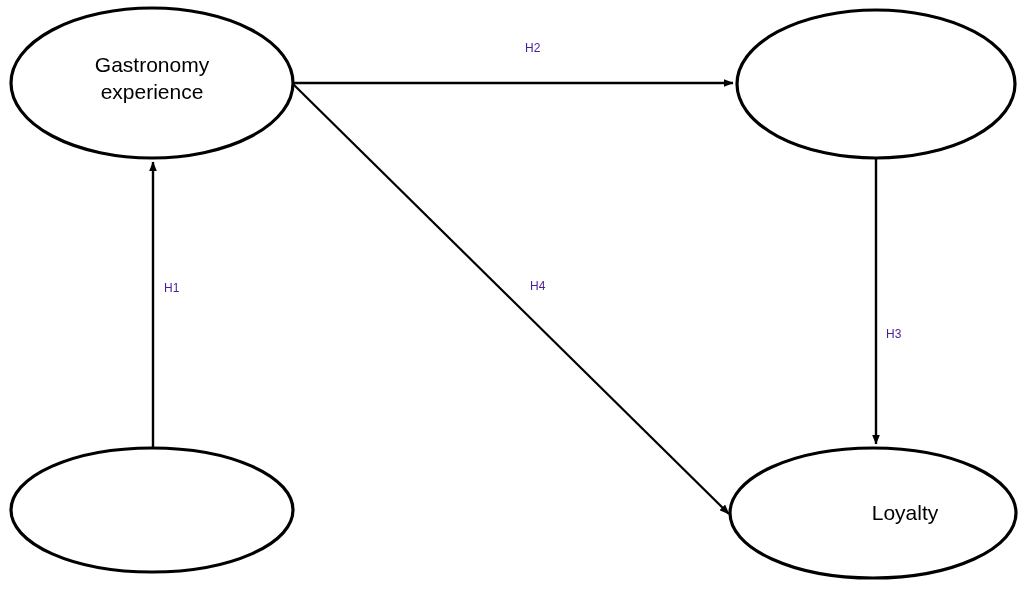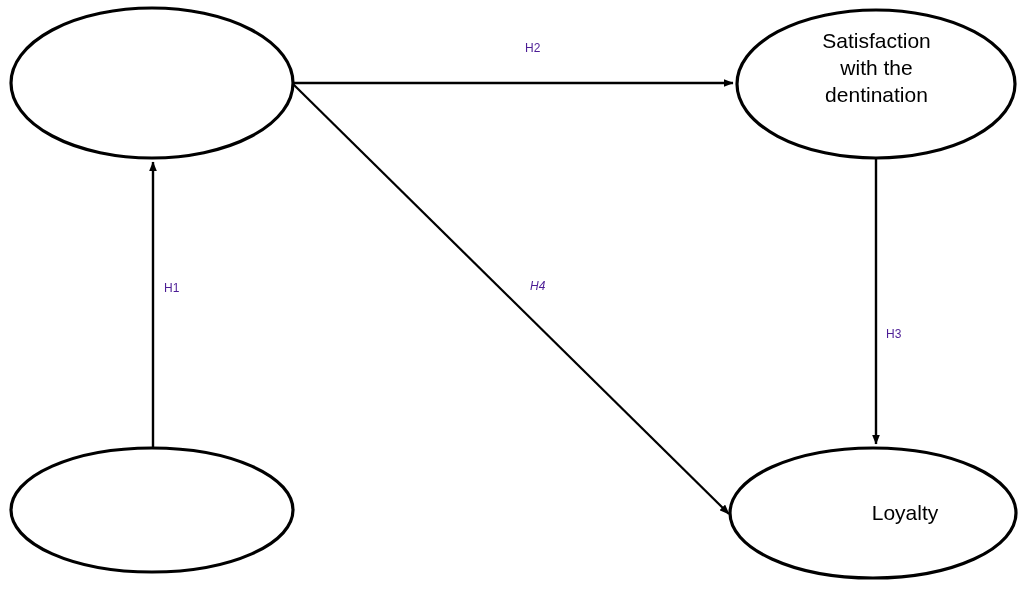--- a/index.html
+++ b/index.html
@@ -45,21 +45,21 @@
   }
   
   #label-gastronomy   { left: 11px;  top: 52px;  width: 282px; }
   #label-satisfaction { left: 737px; top: 28px;  width: 279px; }
   #label-motivations  { left: 11px;  top: 488px; width: 282px; }
   #label-loyalty      { left: 730px; top: 500px; width: 286px; padding-left: 32px; }
   
   #label-h1 { left: 164px; top: 281px; text-align: right; }
   #label-h2 { left: 525px; top: 41px;  }
   #label-h3 { left: 886px; top: 282px; margin-top: 45px; }
-  #label-h4 { left: 530px; top: 279px; font-style: italic; }
+  #label-h4 { left: 530px; top: 279px; }
 </style>
 </head>
 <body>
 
 <div id="diagram-canvas">
 
   <svg id="diagram-svg" viewBox="0 0 1026 607" xmlns="http://www.w3.org/2000/svg">
     <defs>
       <marker id="arrowhead" markerWidth="10" markerHeight="8" refX="9.4" refY="4" orient="auto" markerUnits="userSpaceOnUse">
         <path d="M0,0 L10,4 L0,8 z" fill="#000000"></path>
@@ -76,24 +76,23 @@
 
     <line x1="153" y1="448" x2="153" y2="162" stroke="#000000" stroke-width="2.4" marker-end="url(#arrowhead)"></line>
 
     <line x1="293" y1="83" x2="733" y2="83" stroke="#000000" stroke-width="2.6" marker-end="url(#arrowhead)"></line>
 
     <line x1="876" y1="158" x2="876" y2="444" stroke="#000000" stroke-width="2.4" marker-end="url(#arrowhead)"></line>
 
     <line x1="293" y1="84" x2="729" y2="514" stroke="#000000" stroke-width="2.2" marker-end="url(#arrowhead)"></line>
   </svg>
 
+  <div class="node-label" id="label-gastronomy">Gastronomy
+experience</div>
 
-  <div class="node-label" id="label-satisfaction">Satisfaction
-with the
-dentination</div>
 
 
   <div class="node-label" id="label-loyalty">Loyalty</div>
 
   <div class="edge-label" id="label-h1">H1</div>
 
   <div class="edge-label" id="label-h2">H2</div>
 
   <div class="edge-label" id="label-h3">H3</div>
 

